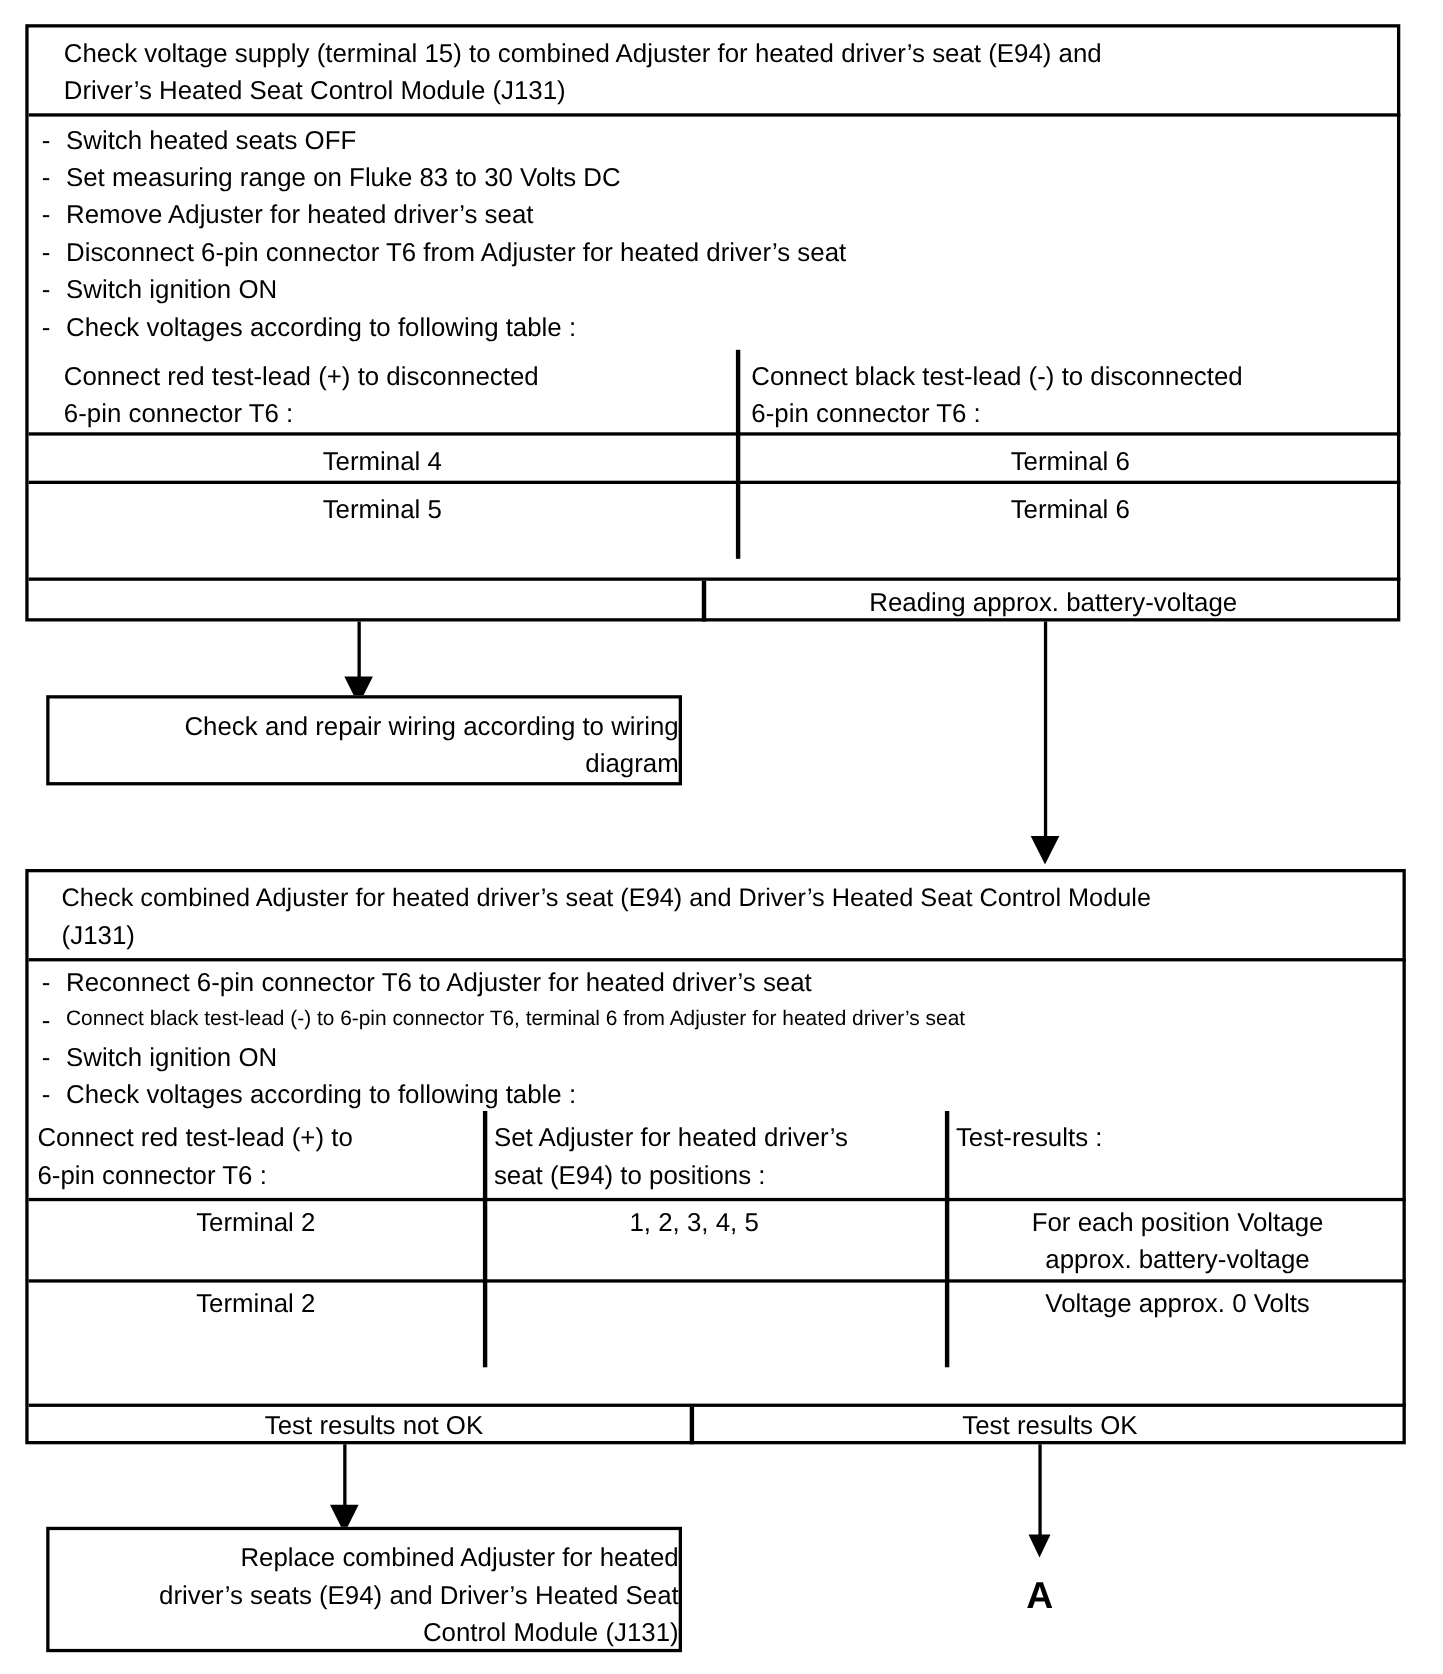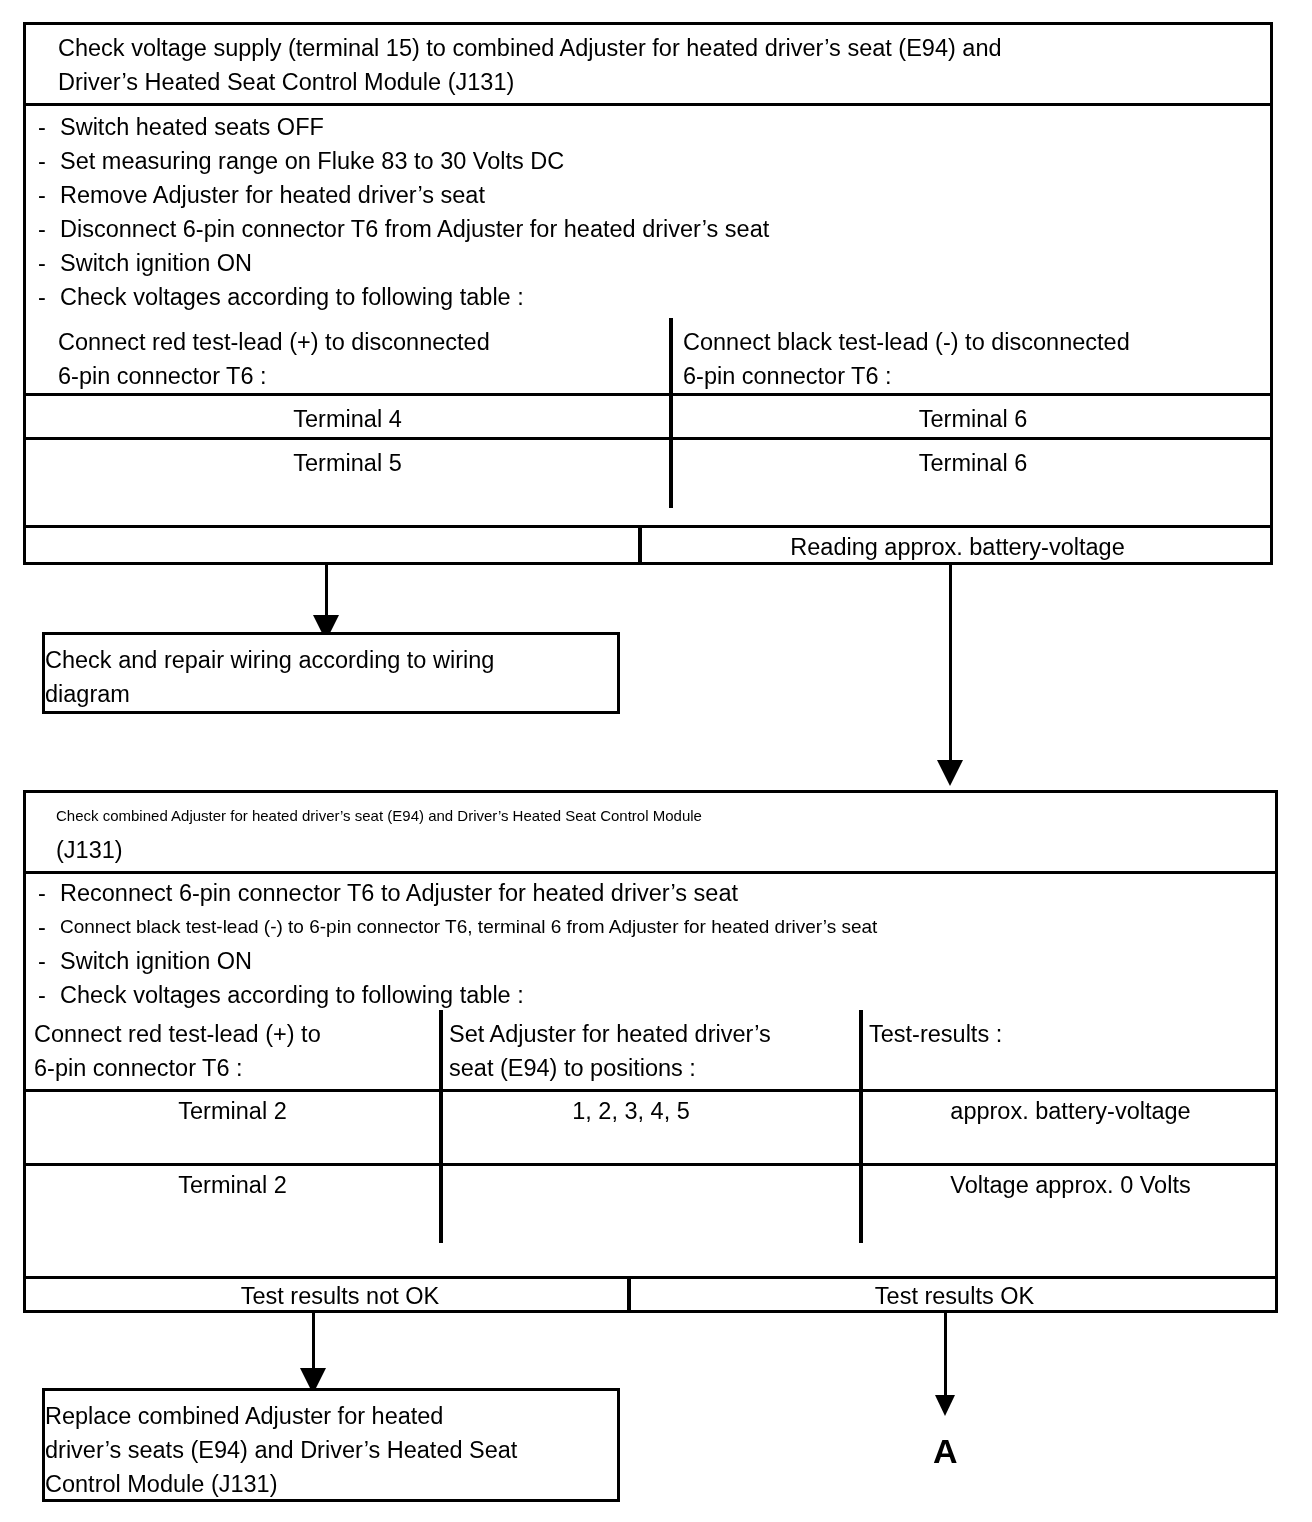--- a/index.html
+++ b/index.html
@@ -34,21 +34,21 @@
   .cell {
     position: absolute;
     box-sizing: border-box;
     display: flex;
     align-items: flex-start;
     font-size: 23.5px;
     line-height: 34px;
   }
   .cell.center {
     justify-content: center;
-    text-align: left;
+    text-align: right;
   }
   .cell.vcenter { align-items: center; }
 
   .hrule {
     position: absolute;
     background: #000;
     height: 3px;
   }
   .vrule {
     position: absolute;
@@ -191,21 +191,21 @@
   <div class="block" style="left:42px; top:632px; width:578px; height:82px;">
     <div class="cell center" style="left:0; top:0; width:572px; height:76px; display:block; padding-top:8px;">
       <div>Check and repair wiring according to wiring</div>
       <div>diagram</div>
     </div>
   </div>
 
   <div class="block" style="left:23px; top:790px; width:1255px; height:523px;">
 
     <div class="cell" style="left:0; top:0; width:1252px; height:78px; padding:6px 10px 0 30px; display:block;">
-      <div style="font-size:15px;">Check combined Adjuster for heated driver’s seat (E94) and Driver’s Heated Seat Control Module</div>
+      <div style="font-size:23px;">Check combined Adjuster for heated driver’s seat (E94) and Driver’s Heated Seat Control Module</div>
       <div>(J131)</div>
     </div>
     <div class="hrule" style="left:0; top:78px; width:1252px;"></div>
 
     <div class="bullets" style="left:8px; top:83px; width:1244px; padding-left:4px;">
       <div class="bullet-row">
         <span class="bullet-dash">-</span>
         <span class="bullet-text">Reconnect 6-pin connector T6 to Adjuster for heated driver’s seat</span>
       </div>
       <div class="bullet-row">
@@ -239,20 +239,21 @@
 
     <div class="hrule" style="left:0; top:296px; width:1252px;"></div>
 
     <div class="cell center" style="left:0; top:301px; width:413px; height:68px; justify-content:center;">
         <span>Terminal 2</span>
       </div>
     <div class="cell center" style="left:417px; top:301px; width:376px; height:68px; display:block; text-align:center;">
       <div>1, 2, 3, 4, 5</div>
     </div>
     <div class="cell center" style="left:837px; top:301px; width:415px; height:68px; display:block; text-align:center;">
+      <div>For each position Voltage</div>
       <div>approx. battery-voltage</div>
     </div>
 
     <div class="hrule" style="left:0; top:370px; width:1252px;"></div>
 
     <div class="cell center" style="left:0; top:375px; width:413px; height:72px; justify-content:center;">
         <span>Terminal 2</span>
       </div>
     <div class="cell center" style="left:837px; top:375px; width:415px; height:72px; display:block; text-align:center;">
       <div>Voltage approx. 0 Volts</div>

